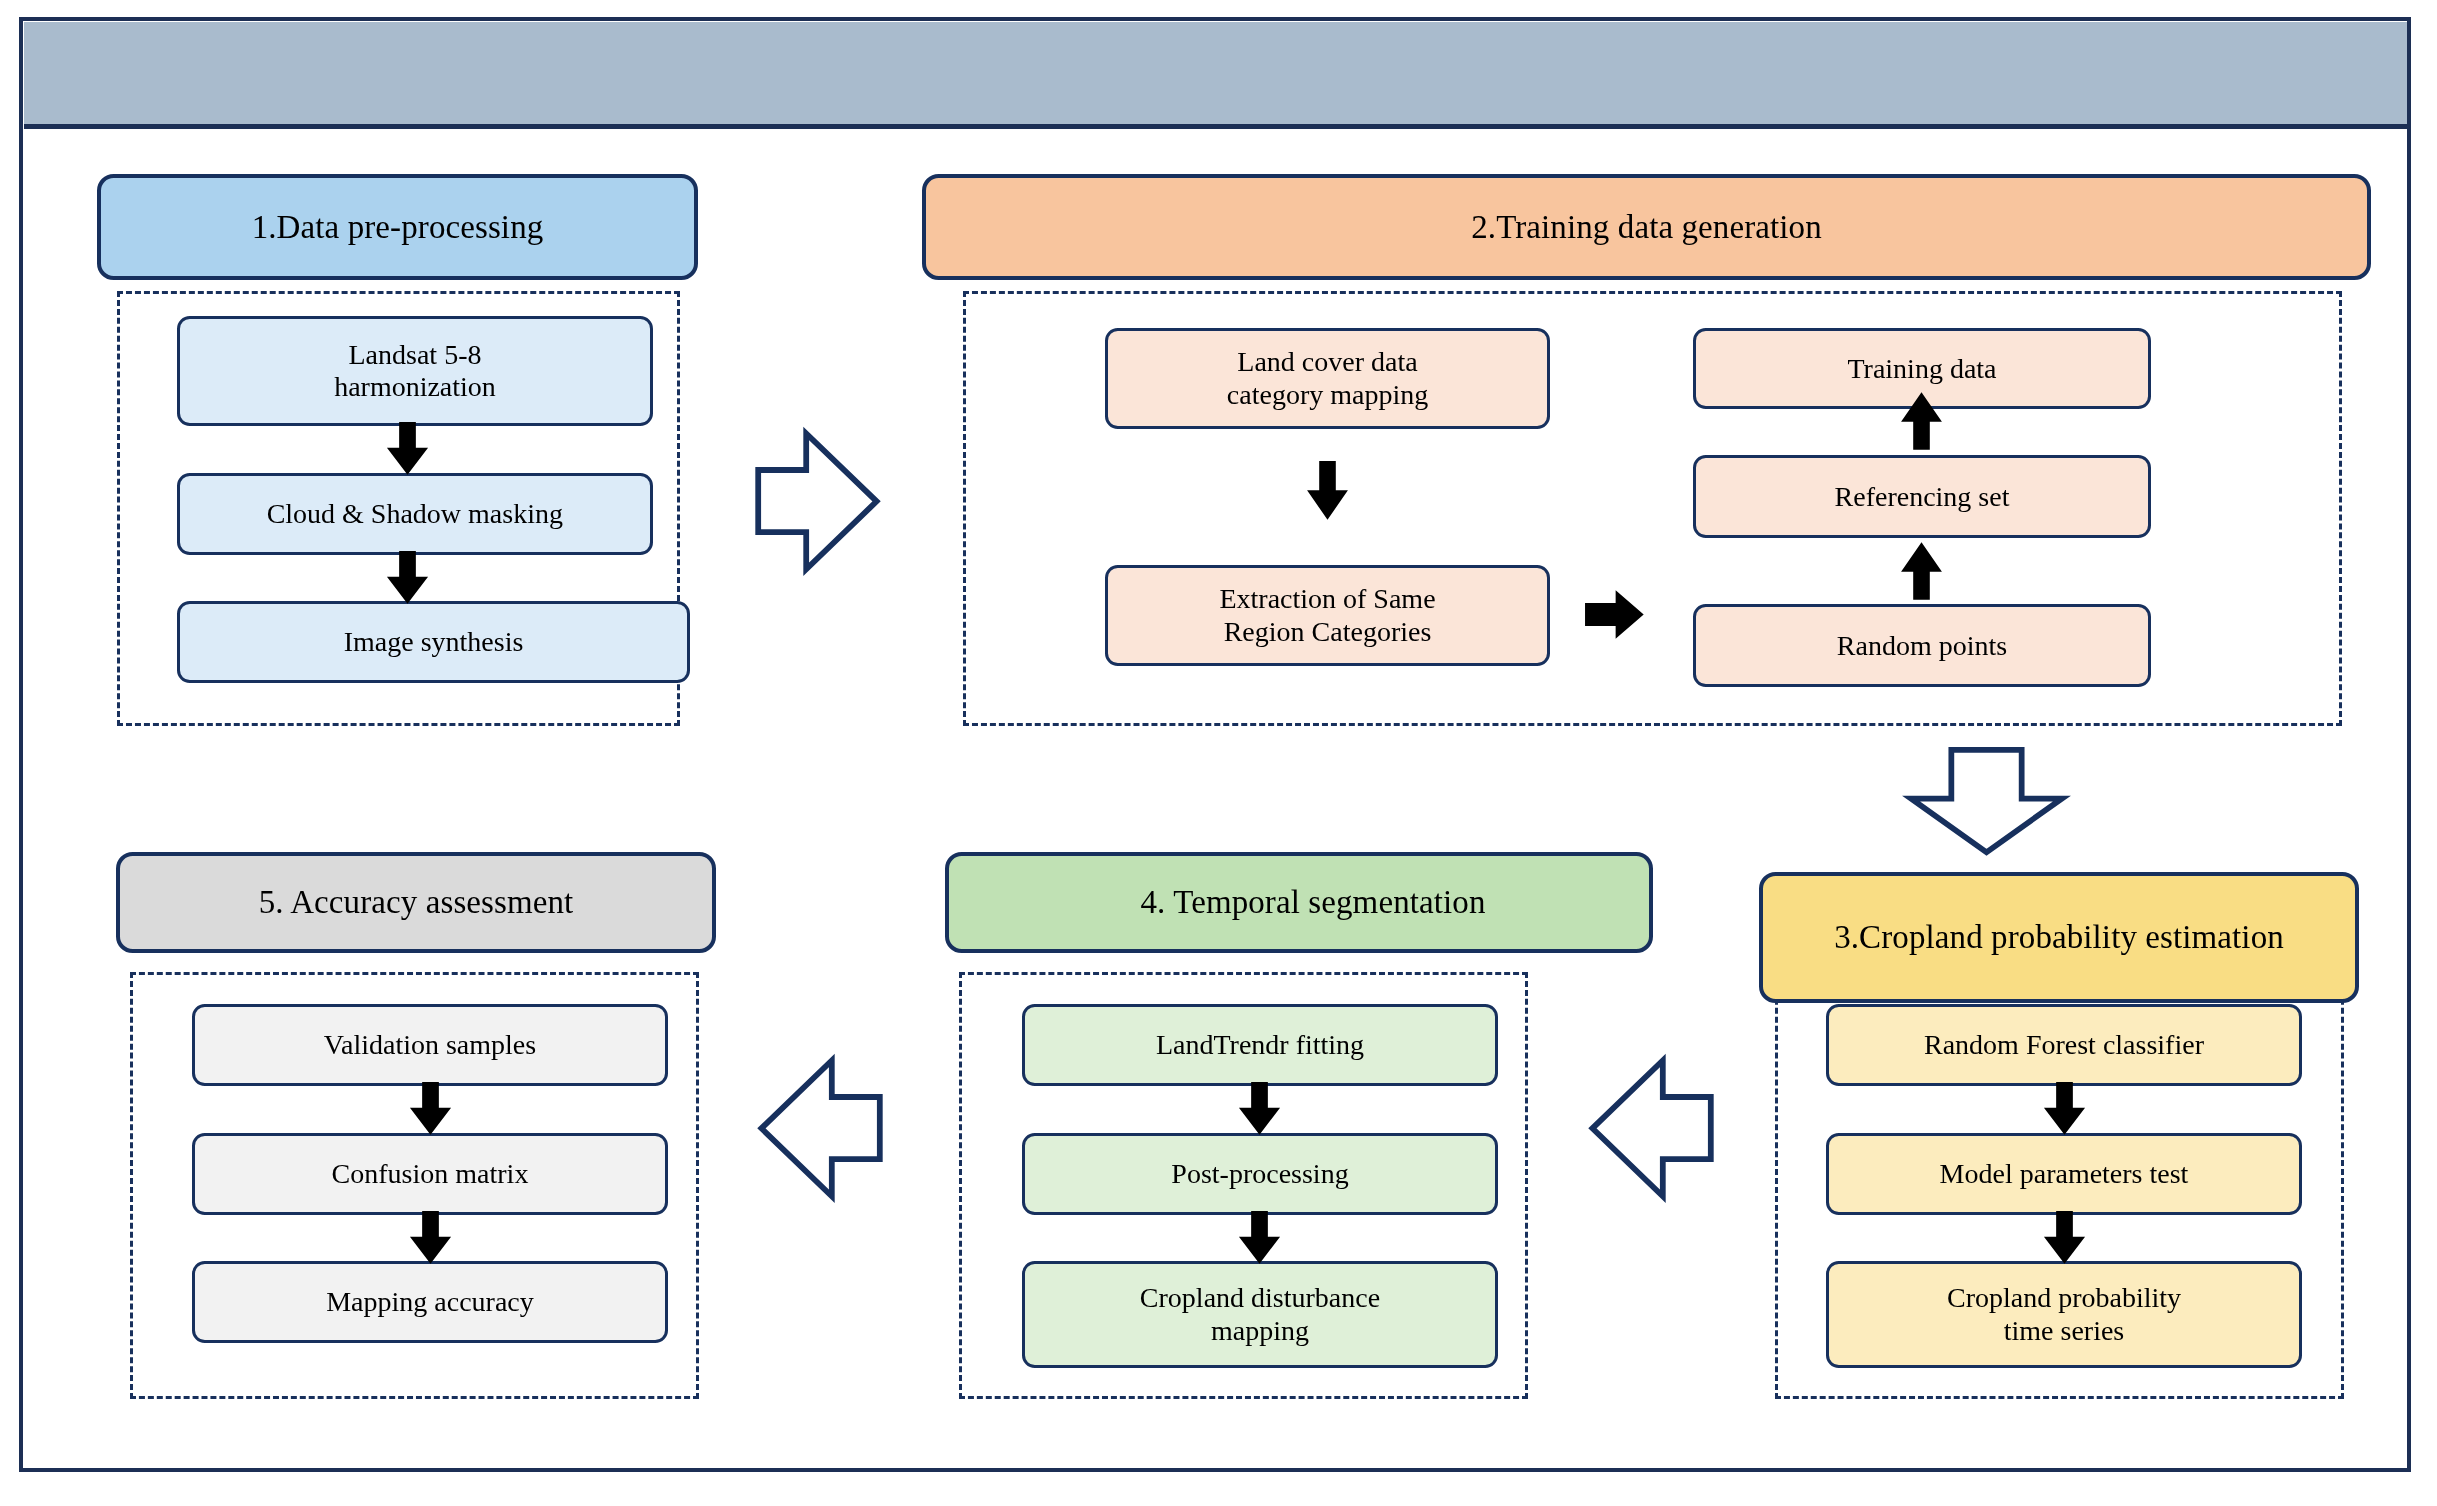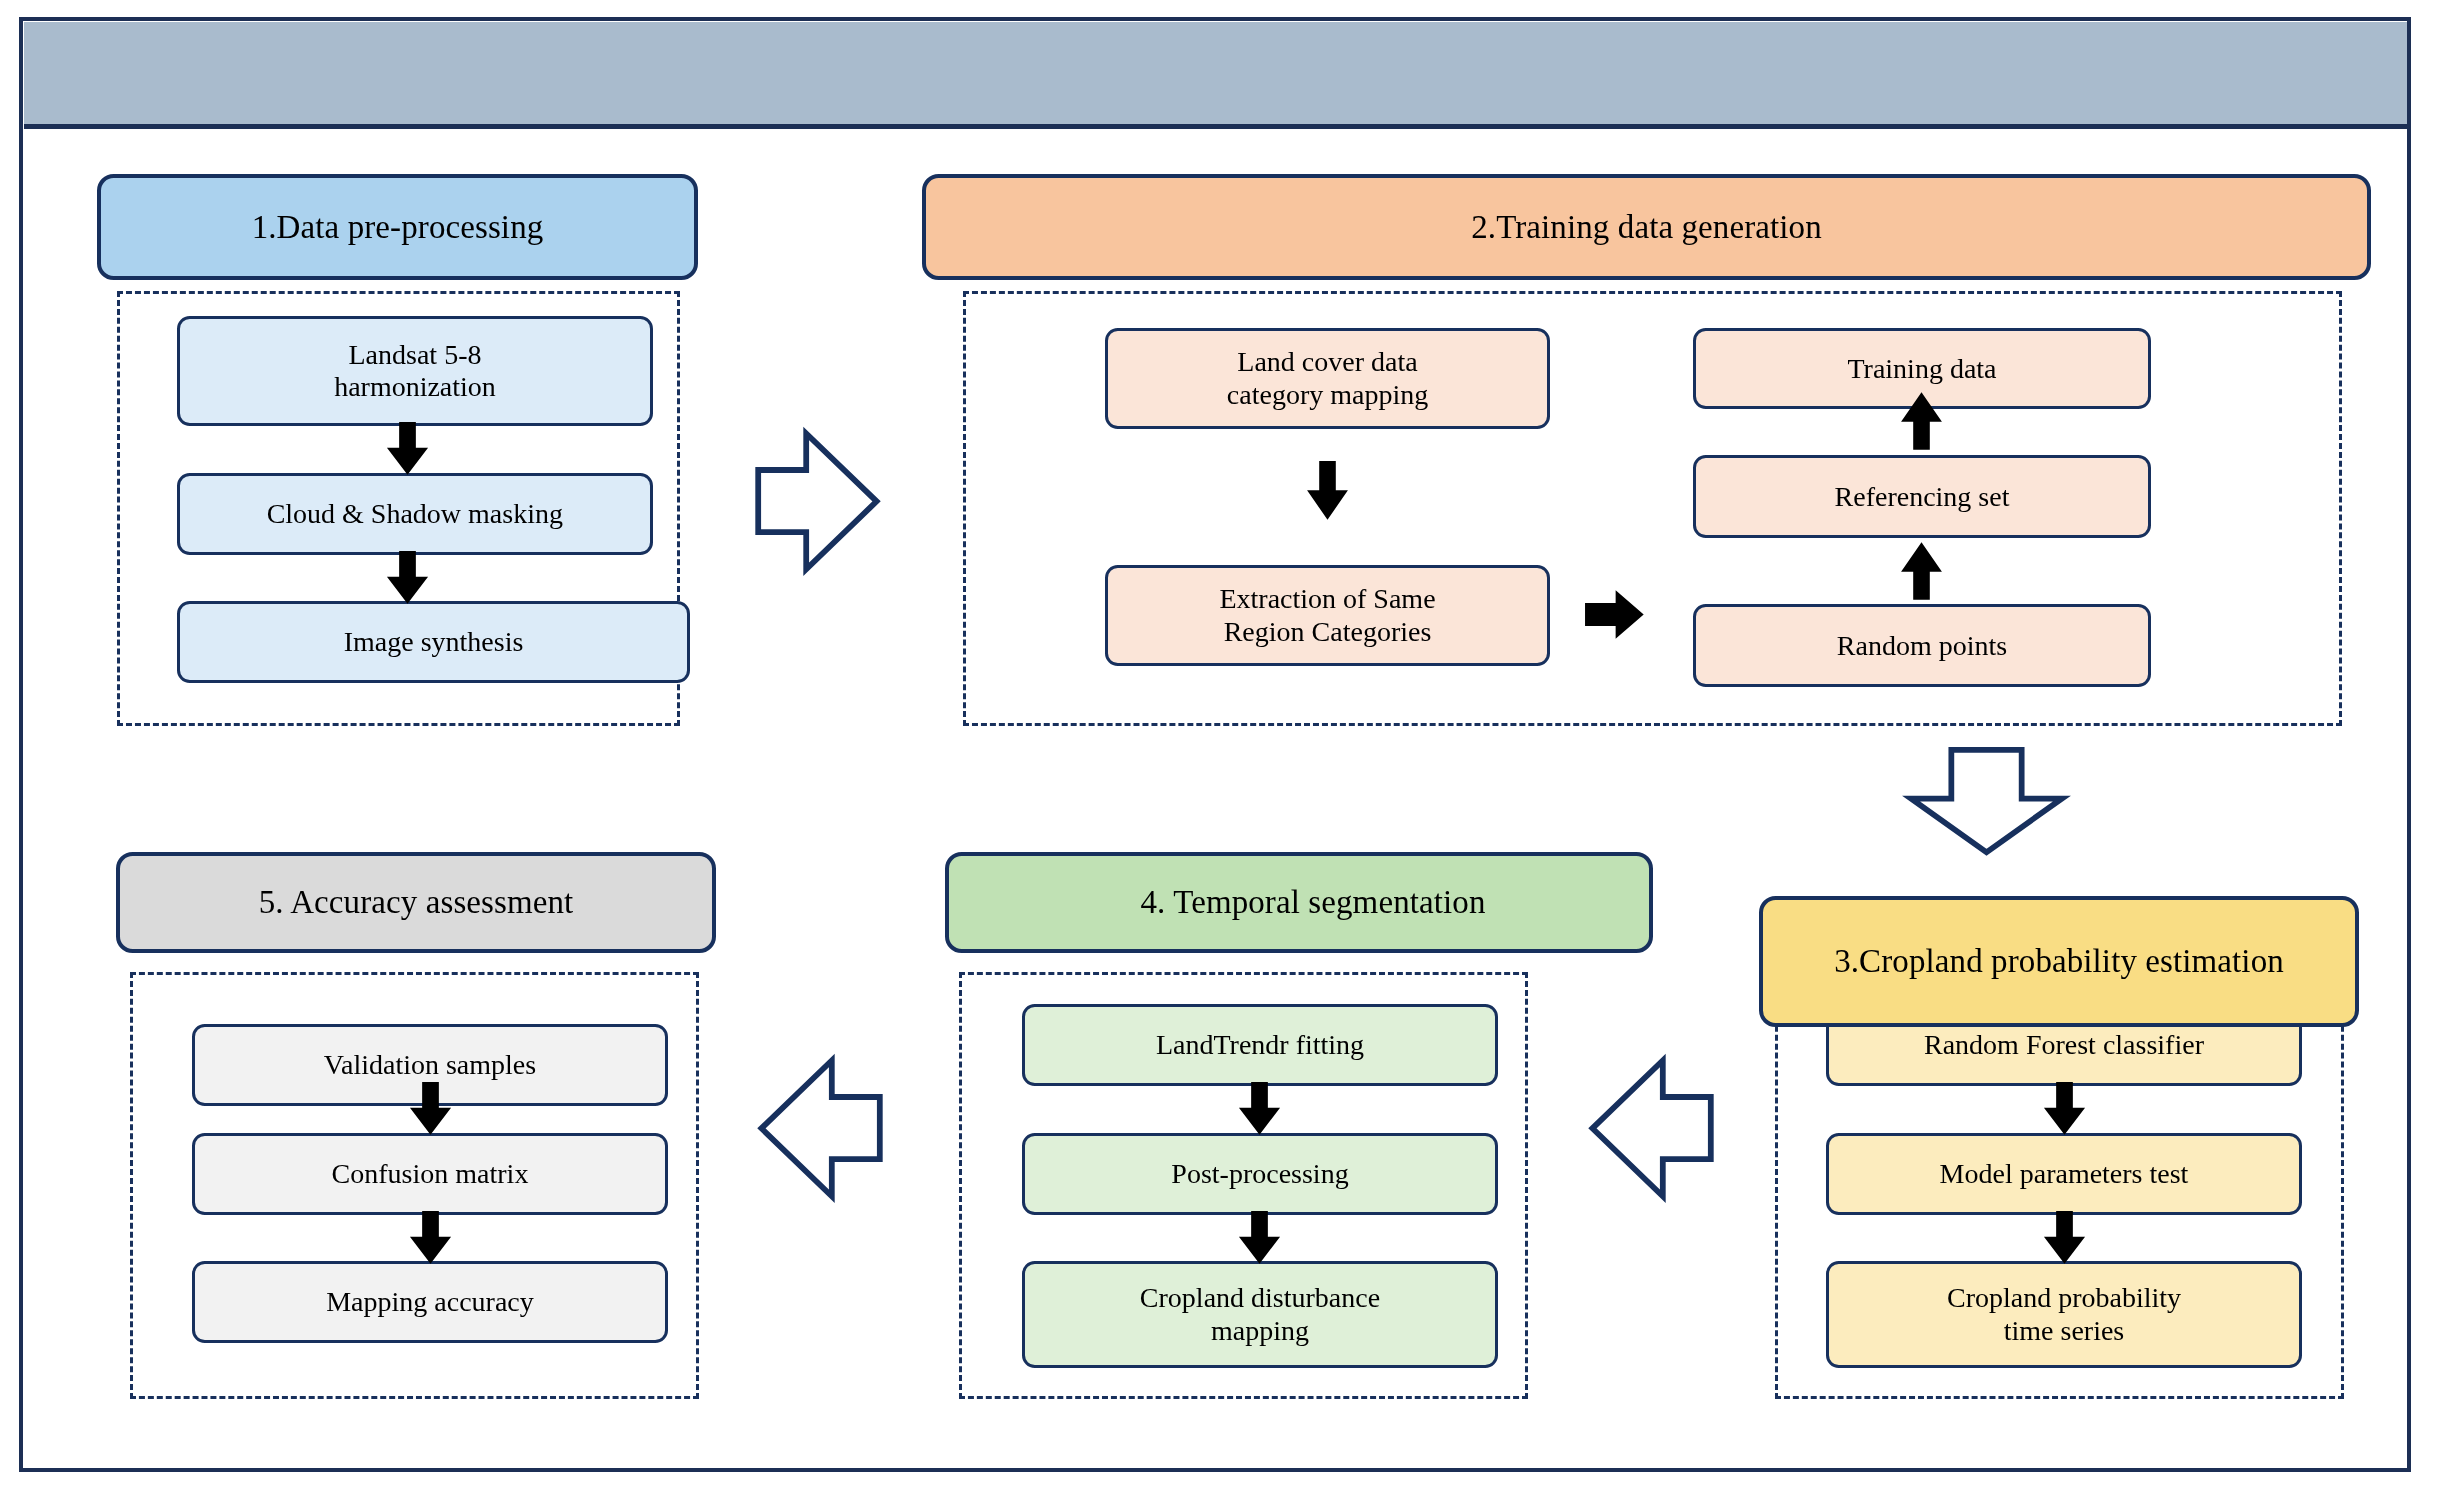--- a/index.html
+++ b/index.html
@@ -198,21 +198,21 @@
   <div class="node box-2" style="left:1693px; top:328px; width:458px; height:81px;">Training data</div>
 
   <div class="block-arrow" style="left:1897px; top:742px; width:179px; height:122px;">
     <svg width="179" height="122" viewBox="0 0 280 190">
       <polygon points="85,12 195,12 195,88 258,88 140,172 22,88 85,88" fill="#ffffff" stroke="#17305d" stroke-width="9" stroke-linejoin="miter"></polygon>
     </svg>
   </div>
 
   <div class="dashed-box" style="left:1775px; top:972px; width:569px; height:427px;"></div>
 
-  <div class="header-pill hdr-3" style="left:1759px; top:896px; width:600px; height:131px;">3.Cropland probability estimation</div>
+  <div class="header-pill hdr-3" style="left:1759px; top:872px; width:600px; height:131px;">3.Cropland probability estimation</div>
 
   <div class="node box-3" style="left:1826px; top:1004px; width:476px; height:82px;">Random Forest classifier</div>
 
   <div class="mini-arrow" style="left:2040px; top:1082px; width:49px; height:54px;">
     <svg width="49" height="54" viewBox="0 0 76 84">
       <polygon points="25,0 51,0 51,40 70,40 38,82 6,40 25,40" fill="#000000"></polygon>
     </svg>
   </div>
 
   <div class="node box-3" style="left:1826px; top:1133px; width:476px; height:82px;">Model parameters test</div>
@@ -264,21 +264,21 @@
   <div class="block-arrow" style="left:739px; top:1049px; width:160px; height:160px;">
     <svg width="160" height="160" viewBox="0 0 250 250">
       <polygon points="220,75 145,75 145,18 35,124 145,230 145,172 220,172" fill="#ffffff" stroke="#17305d" stroke-width="9" stroke-linejoin="miter"></polygon>
     </svg>
   </div>
 
   <div class="dashed-box" style="left:130px; top:972px; width:569px; height:427px;"></div>
 
   <div class="header-pill hdr-5" style="left:116px; top:852px; width:600px; height:101px;">5. Accuracy assessment</div>
 
-  <div class="node box-5" style="left:192px; top:1004px; width:476px; height:82px;margin-top:20px;">Validation samples</div>
+  <div class="node box-5" style="left:192px; top:1004px; width:476px; height:82px;">Validation samples</div>
 
   <div class="mini-arrow" style="left:406px; top:1082px; width:49px; height:54px;">
     <svg width="49" height="54" viewBox="0 0 76 84">
       <polygon points="25,0 51,0 51,40 70,40 38,82 6,40 25,40" fill="#000000"></polygon>
     </svg>
   </div>
 
   <div class="node box-5" style="left:192px; top:1133px; width:476px; height:82px;">Confusion matrix</div>
 
   <div class="mini-arrow" style="left:406px; top:1211px; width:49px; height:54px;">

